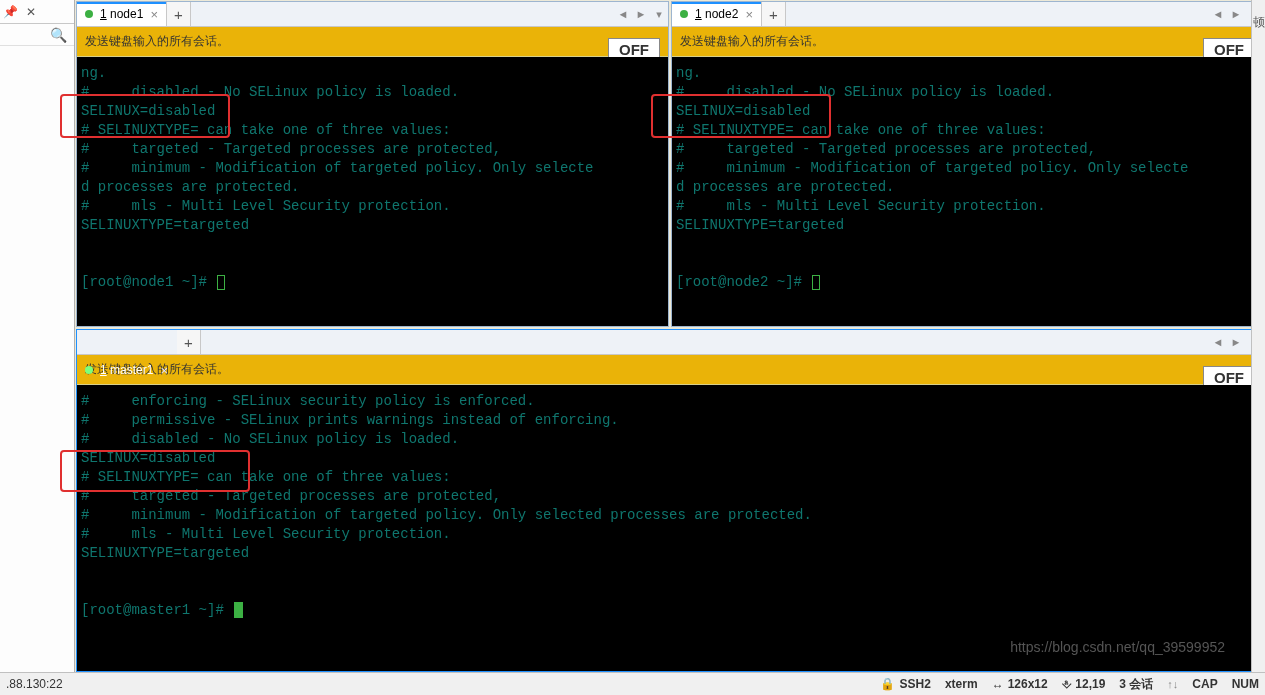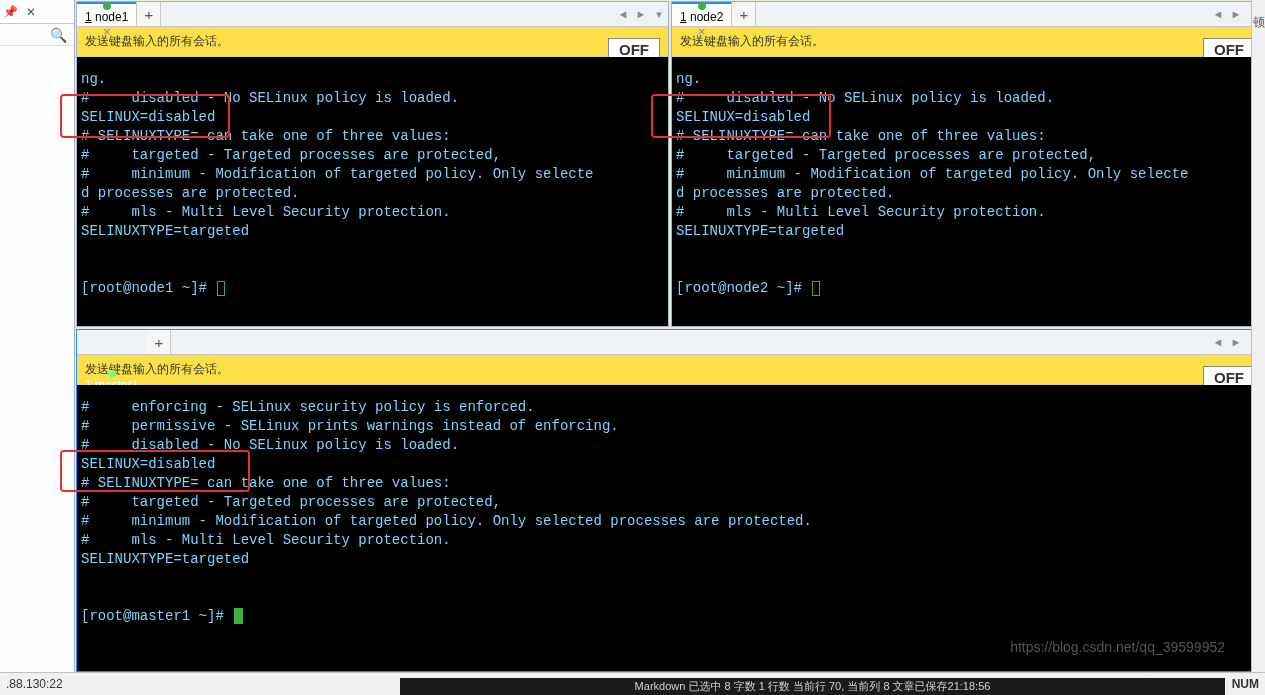--- a/index.html
+++ b/index.html
@@ -15,35 +15,35 @@
   .sidebar-list { position: absolute; left: 0; width: 75px; display: flex; flex-direction: column; }
   .sb-row { height: 22px; display: flex; align-items: center; padding-left: 2px; font-size: 12px; color: #333; overflow: hidden; white-space: nowrap; }
   .right-area { flex: 1; display: flex; flex-direction: column; min-width: 0; position: relative; }
   .top-panes { display: flex; height: 327px; }
   .pane { display: flex; flex-direction: column; border: 1px solid #9db5cf; min-width: 0; }
   .pane-top-left { flex: 1; margin: 1px 1px 0 1px; }
   .pane-top-right { flex: 1; margin: 1px 1px 0 1px; }
   .pane-bottom { flex: 1; margin: 2px 1px 0 1px; border: 1px solid #1e90ff; }
   .bottom-panes { flex: 1; display: flex; flex-direction: column; }
   .tabstrip { height: 25px; background: #eef2f7; display: flex; align-items: stretch; border-bottom: 1px solid #c8c8c8; position: relative; }
-  .tab { display: flex; align-items: center; gap: 0; padding: 0 8px; border-right: 1px solid #c8c8c8; background: #fff; cursor: pointer; max-width: 140px; flex-direction: column; }
+  .tab { display: flex; align-items: center; gap: 7px; padding: 0 8px; border-right: 1px solid #c8c8c8; background: #fff; cursor: pointer; max-width: 140px; }
   .tab.active { background: #fff; box-shadow: inset 0 2px 0 #1e90ff; }
   .tab.active-blue { background: #4c1d95; color: #fff; box-shadow: none; margin-top: 40px; }
   .tab-dot { width: 8px; height: 8px; border-radius: 50%; background: #3cb043; flex: none; }
   .tab.active-blue .tab-dot { background: #7cff7c; }
   .tab-label { font-size: 12px; white-space: nowrap; }
   .tab-close { color: #888; font-size: 13px; cursor: pointer; }
   .tab.active-blue .tab-close { color: #e0e0ff; }
   .tab-add { width: 24px; display: flex; align-items: center; justify-content: center; border-right: 1px solid #c8c8c8; background: #f6f6f6; cursor: pointer; color: #555; font-size: 15px; }
   .tab-nav { margin-left: auto; display: flex; align-items: center; gap: 0; }
   .tab-nav-btn { width: 18px; height: 100%; display: flex; align-items: center; justify-content: center; color: #888; cursor: pointer; font-size: 11px; }
-  .bcast-bar { height: 30px; background: #fde047; border-bottom: 1px solid #d9d08a; display: flex; align-items: center; padding: 0 8px; gap: 12px; }
+  .bcast-bar { height: 30px; background: #eab308; border-bottom: 1px solid #d9d08a; display: flex; align-items: center; padding: 0 8px; gap: 12px; }
   .bcast-text { flex: 1; color: #333; font-size: 12px; }
   .off-btn { background: #fff; border: 1px solid #888; padding: 2px 10px; font-size: 15px; font-weight: bold; cursor: pointer; color: #333; margin-top: 15px; }
-  .terminal { flex: 1; background: #000; color: #7dd3fc; font-family: "Courier New", monospace; font-size: 14px; line-height: 19px; padding: 13px 4px; white-space: pre; overflow: hidden; position: relative; }
+  .terminal { flex: 1; background: #000; color: #0f766e; font-family: "Courier New", monospace; font-size: 14px; line-height: 19px; padding: 7px 4px; white-space: pre; overflow: hidden; position: relative; }
   .cursor { display: inline-block; width: 9px; height: 16px; background: #3cb043; vertical-align: text-bottom; margin-left: 2px; }
   .cursor.outline { background: transparent; border: 1px solid #3cb043; width: 8px; height: 15px; }
   .statusbar { height: 23px; background: #f0f0f0; border-top: 1px solid #c0c0c0; display: flex; align-items: center; font-size: 12px; color: #333; padding: 0 6px; gap: 14px; }
   .sb-left { flex: 1; }
   .sb-item { display: flex; align-items: center; gap: 4px; font-weight: bold; }
   .lock { color: #5a5; font-size: 12px; }
   .updown { color: #888; font-size: 11px; }
   .right-gutter { position: absolute; right: 0; top: 0; width: 14px; height: 100%; background: #f0f0f0; border-left: 1px solid #c0c0c0; z-index: 5; writing-mode: vertical-rl; font-size: 12px; color: #555; display:flex; align-items:center; justify-content:flex-start; padding-top:6px;}
   .underline { text-decoration: underline; }
   .bottom-markdown { position: absolute; left: 400px; right: 40px; bottom: 0; height: 17px; background: #1b1b1b; color: #d0d0d0; font-size: 11px; display: flex; align-items: center; padding: 0 6px; justify-content: center; z-index: 10;}
@@ -195,18 +195,17 @@
     <span class="sb-item">
         <span>⎀</span> 
         <span>12,19</span>
       </span>
     <span class="sb-item">3 会话</span>
     <span class="sb-item updown">↑↓</span>
     <span class="sb-item">CAP</span>
     <span class="sb-item">NUM</span>
   </div>
 
-  <div class="bottom-markdown">Markdown  已选中 8 字数  1 行数  当前行 70, 当前列 8  文章已保存21:18:56</div>
 </div>
 
 <div class="boxmark" style="position: absolute; left: 60px; top: 94px; width: 170px; height: 44px; border: 2px solid rgb(224, 48, 48); border-radius: 4px; z-index: 20; pointer-events: none;"></div>
 <div class="boxmark" style="position: absolute; left: 651px; top: 94px; width: 180px; height: 44px; border: 2px solid rgb(224, 48, 48); border-radius: 4px; z-index: 20; pointer-events: none;"></div>
 <div class="boxmark" style="position: absolute; left: 60px; top: 450px; width: 190px; height: 42px; border: 2px solid rgb(224, 48, 48); border-radius: 4px; z-index: 20; pointer-events: none;"></div>
 
 </body></html>

